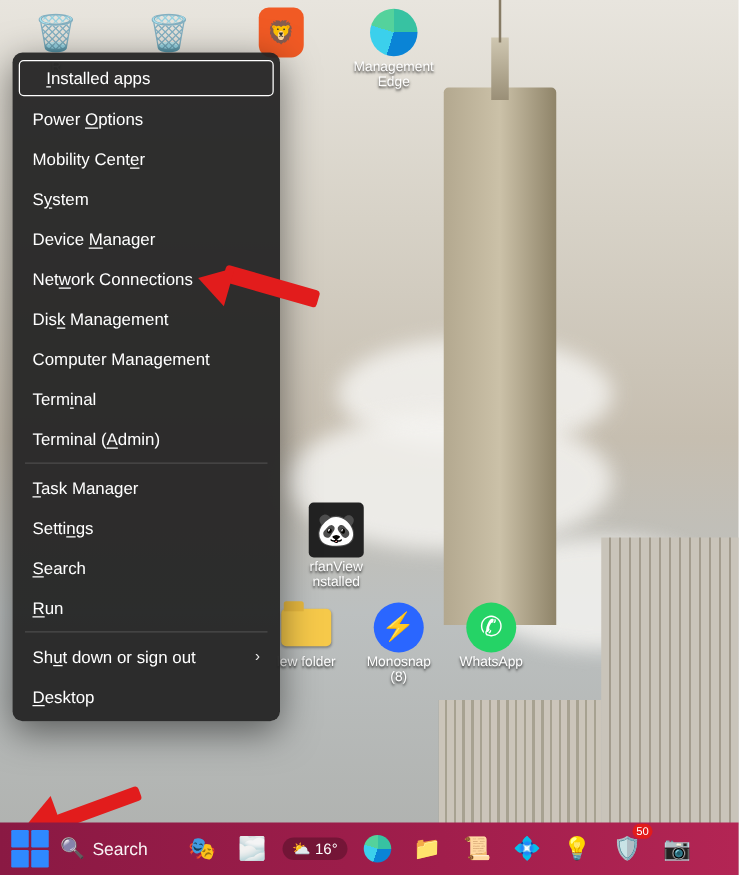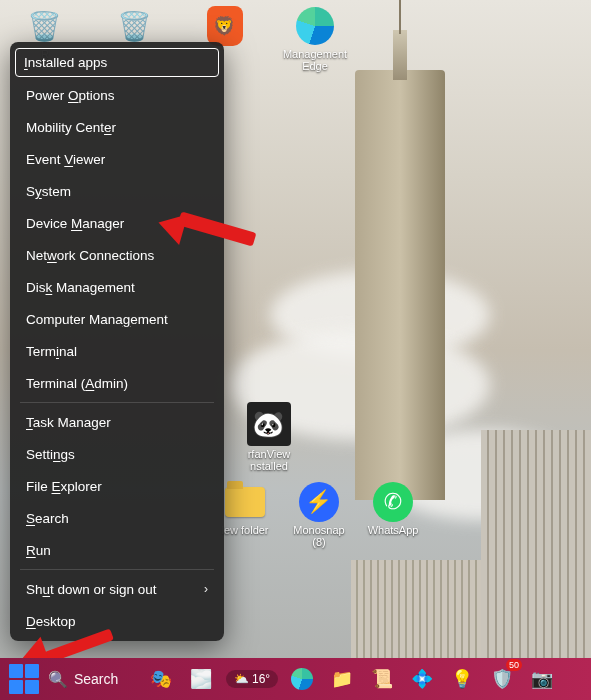--- a/index.html
+++ b/index.html
@@ -43,21 +43,21 @@
     background:conic-gradient(#37c2a2 0 25%, #0a84d6 25% 55%, #3bd0ec 55% 80%, #54d29c 80% 100%);
     box-shadow:inset 8px 8px 0 #fff0;}
   .panda{width:44px;height:44px;background:#222;color:#fff;display:flex;align-items:center;justify-content:center;border-radius:4px;font-size:26px;}
   .monosnap{width:40px;height:40px;background:#2a66ff;border-radius:50%;display:flex;align-items:center;justify-content:center;color:#ffb400;font-size:22px;}
   .whatsapp{width:40px;height:40px;background:#25d366;border-radius:50%;display:flex;align-items:center;justify-content:center;color:#fff;font-size:22px;}
 
   
   .winx{position:absolute;left:10px;top:42px;width:214px;background:rgba(35,35,35,.94);
     border-radius:8px;padding:4px 0;box-shadow:0 8px 30px rgba(0,0,0,.5);}
   .winx .mi{color:#fff;font-size:13.5px;padding:8.5px 16px;display:flex;align-items:center;justify-content:space-between;cursor:pointer;}
-  .winx .mi.selected{border:1px solid #fff;border-radius:4px;margin:2px 5px;padding:6px 8px;align-items:center;}
+  .winx .mi.selected{border:1px solid #fff;border-radius:4px;margin:2px 5px;padding:6px 21px;align-items:center;}
   .winx .sep{height:1px;margin:3px 10px;background:rgba(255,255,255,.15);}
   .accel{text-decoration:underline;text-underline-offset:2px;}
   .chev{font-size:12px;opacity:.9;}
 
   
   .arrow{position:absolute;pointer-events:none;}
   .arrow .shaft{position:absolute;background:#e21c1c;}
   .arrow .head{position:absolute;width:0;height:0;}
   .arrow1{left:148px;top:194px;width:120px;height:60px;}
   .arrow1 .shaft{left:30px;top:28px;width:78px;height:14px;transform:rotate(16deg);border-radius:3px;}
@@ -145,23 +145,20 @@
         <div class="mi selected">
           <span><span class="accel">I</span>nstalled apps</span>
         </div>
         <div class="mi">
           <span>Power <span class="accel">O</span>ptions</span>
         </div>
         <div class="mi">
           <span>Mobility Cent<span class="accel">e</span>r</span>
         </div>
         <div class="mi">
-          <span>Event <span class="accel">V</span>iewer</span>
-        </div>
-        <div class="mi">
           <span>S<span class="accel">y</span>stem</span>
         </div>
         <div class="mi">
           <span>Device <span class="accel">M</span>anager</span>
         </div>
         <div class="mi">
           <span>Net<span class="accel">w</span>ork Connections</span>
         </div>
         <div class="mi">
           <span>Dis<span class="accel">k</span> Management</span>
@@ -176,23 +173,20 @@
           <span>Terminal (<span class="accel">A</span>dmin)</span>
         </div>
       </div>
     <div class="sep"></div>
     <div id="winx-sec2">
         <div class="mi">
           <span><span class="accel">T</span>ask Manager</span>
         </div>
         <div class="mi">
           <span>Setti<span class="accel">n</span>gs</span>
-        </div>
-        <div class="mi">
-          <span>File <span class="accel">E</span>xplorer</span>
         </div>
         <div class="mi">
           <span><span class="accel">S</span>earch</span>
         </div>
         <div class="mi">
           <span><span class="accel">R</span>un</span>
         </div>
       </div>
     <div class="sep"></div>
     <div id="winx-sec3">

